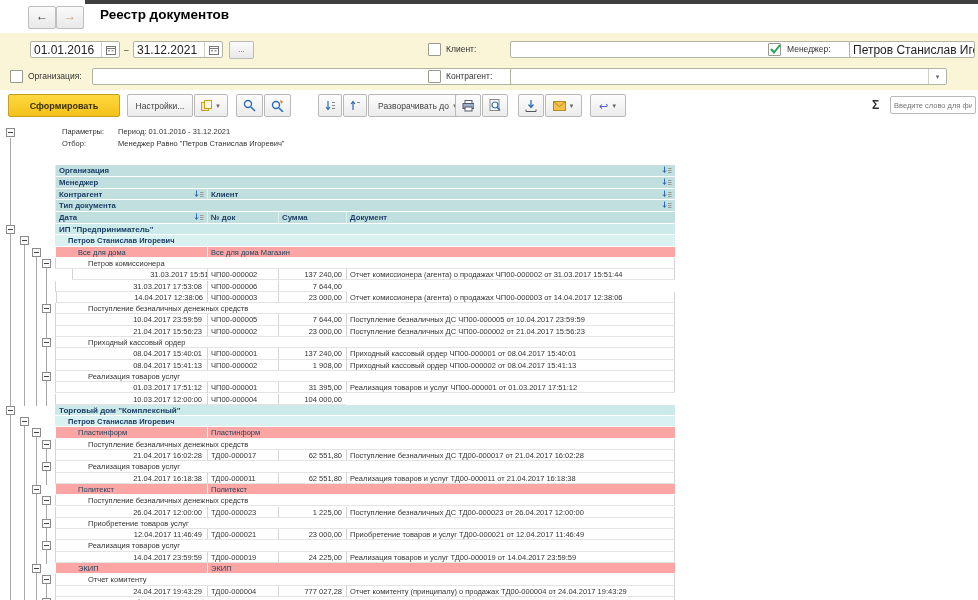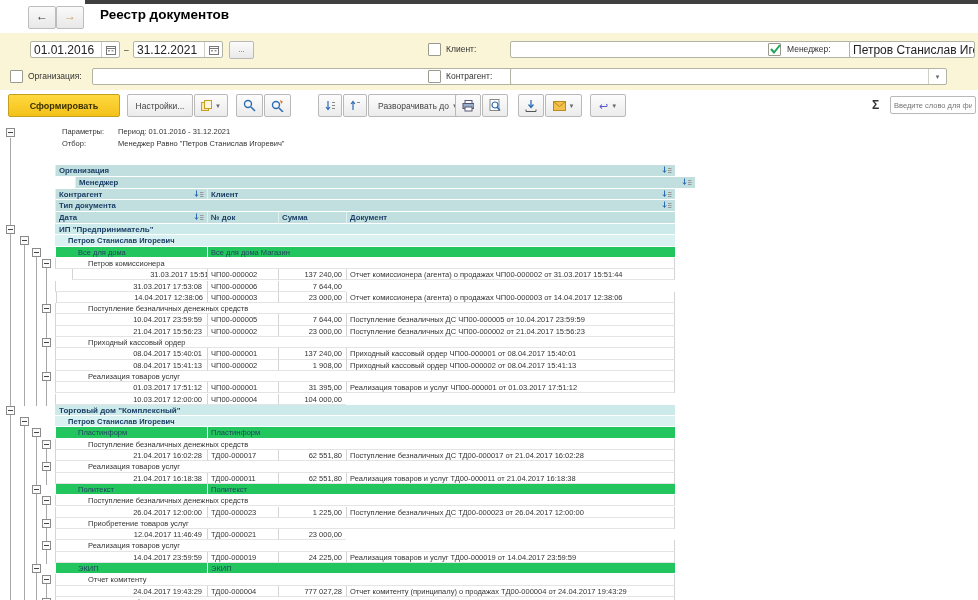--- a/index.html
+++ b/index.html
@@ -39,21 +39,21 @@
   .params{position:absolute;font-size:7.5px;color:#333;white-space:nowrap;}
   
   .bandrow,.trow{position:absolute;left:0;width:978px;}
   .cell{position:absolute;top:0;box-sizing:border-box;font-size:7.5px;line-height:11.4px;
         white-space:nowrap;overflow:hidden;padding:0 3px;}
   .band .cell{background:#c2dfe0;color:#1b3f66;font-weight:bold;font-size:7.8px;line-height:11.6px;
               border-bottom:1px solid #fff;border-left:1px solid #dff0f0;}
   .sorticon{float:right;margin-top:1px;}
   .t-org .cell{background:#cdeaea;color:#1b3f66;font-weight:bold;font-size:8px;border-bottom:1px solid #fff;}
   .t-mgr .cell{background:#d9f1f1;color:#1b3f66;font-weight:bold;border-bottom:1px solid #fff;}
-  .t-cli .cell{background:#22c55e;color:#22445f;border-bottom:1px solid #fff;border-left:1px solid #fff;}
+  .t-cli .cell{background:#fca5a5;color:#22445f;border-bottom:1px solid #fff;border-left:1px solid #fff;}
   .t-typ .cell{background:#fff;color:#333;border-bottom:1px solid #e4e4e4;border-left:1px solid #d4d4d4;border-right:1px solid #d4d4d4;}
   .t-doc .cell{background:#fff;color:#333;border-bottom:1px solid #e4e4e4;border-left:1px solid #d4d4d4;}
   .t-doc .c-doc{border-right:1px solid #d4d4d4;}
   .ralign{text-align:right;}
   
   .tbox{position:absolute;width:9px;height:9px;background:#fbfbfb;border:1px solid #8a8a8a;box-sizing:border-box;z-index:3;}
   .tbox i{position:absolute;left:1px;top:3px;width:5px;height:1px;background:#444;}
   .tline{position:absolute;width:1px;background:#a8a8a8;z-index:1;}
 </style>
 </head>
@@ -215,21 +215,21 @@
     <div class="params" style="left:118px;top:17px;">Менеджер Равно "Петров Станислав Игоревич"</div>
 
     <div class="band">
       <div class="bandrow" style="top:43px;height:11.8px;">
         <div class="cell" style="left:55px;width:620px;height:11.8px;"><span>Организация</span><span class="sorticon"><svg width="10" height="9">
                 <path d="M2.5 0.5v5.5M1 4.5l1.5 2 1.5-2" stroke="#2b6cb0" fill="none"></path>
                 <path d="M6 2.5h3.5M6 4.5h3.5M6 6.5h3.5" stroke="#999"></path>
               </svg></span></div>
       </div>
       <div class="bandrow" style="top:54.8px;height:11.8px;">
-        <div class="cell" style="left:55px;width:620px;height:11.8px;margin-left:20px;"><span>Менеджер</span><span class="sorticon"><svg width="10" height="9">
+        <div class="cell" style="left:55px;width:620px;height:11.8px;"><span>Менеджер</span><span class="sorticon"><svg width="10" height="9">
                 <path d="M2.5 0.5v5.5M1 4.5l1.5 2 1.5-2" stroke="#2b6cb0" fill="none"></path>
                 <path d="M6 2.5h3.5M6 4.5h3.5M6 6.5h3.5" stroke="#999"></path>
               </svg></span></div>
       </div>
       <div class="bandrow" style="top:66.6px;height:11.8px;">
         <div class="cell" style="left:55px;width:152px;height:11.8px;"><span>Контрагент</span><span class="sorticon"><svg width="10" height="9">
                 <path d="M2.5 0.5v5.5M1 4.5l1.5 2 1.5-2" stroke="#2b6cb0" fill="none"></path>
                 <path d="M6 2.5h3.5M6 4.5h3.5M6 6.5h3.5" stroke="#999"></path>
               </svg></span></div>
         <div class="cell" style="left:207px;width:468px;height:11.8px;"><span>Клиент</span><span class="sorticon"><svg width="10" height="9">
@@ -430,20 +430,21 @@
           <div class="cell c-full" style="left: 55px; width: 620px; padding-left: 32px; height: 11.3px;">Приобретение товаров услуг</div>
         </div>
         <div class="tbox" style="left: 42px; top: 294.8px;">
           <i></i>
         </div>
         <div class="tline" style="left: 46px; top: 303.8px; height: 13.6px;"></div>
         <div class="trow t-doc" style="top: 305.1px; height: 11.3px;">
           <div class="cell c-date ralign" style="left: 55px; width: 152px; padding-right: 5px; height: 11.3px;">12.04.2017 11:46:49</div>
           <div class="cell c-num" style="left: 207px; width: 71px; height: 11.3px;">ТД00-000021</div>
           <div class="cell c-sum ralign" style="left: 278px; width: 68px; padding-right: 4px; height: 11.3px;">23 000,00</div>
+          <div class="cell c-doc" style="left: 346px; width: 329px; height: 11.3px;">Приобретение товаров и услуг ТД00-000021 от 12.04.2017 11:46:49</div>
         </div>
         <div class="trow t-typ" style="top: 316.4px; height: 11.3px;">
           <div class="cell c-full" style="left: 55px; width: 620px; padding-left: 32px; height: 11.3px;">Реализация товаров услуг</div>
         </div>
         <div class="tbox" style="left: 42px; top: 317.4px;">
           <i></i>
         </div>
         <div class="tline" style="left: 46px; top: 326.4px; height: 13.6px;"></div>
         <div class="trow t-doc" style="top: 327.7px; height: 11.3px;">
           <div class="cell c-date ralign" style="left: 55px; width: 152px; padding-right: 5px; height: 11.3px;">14.04.2017 23:59:59</div>

